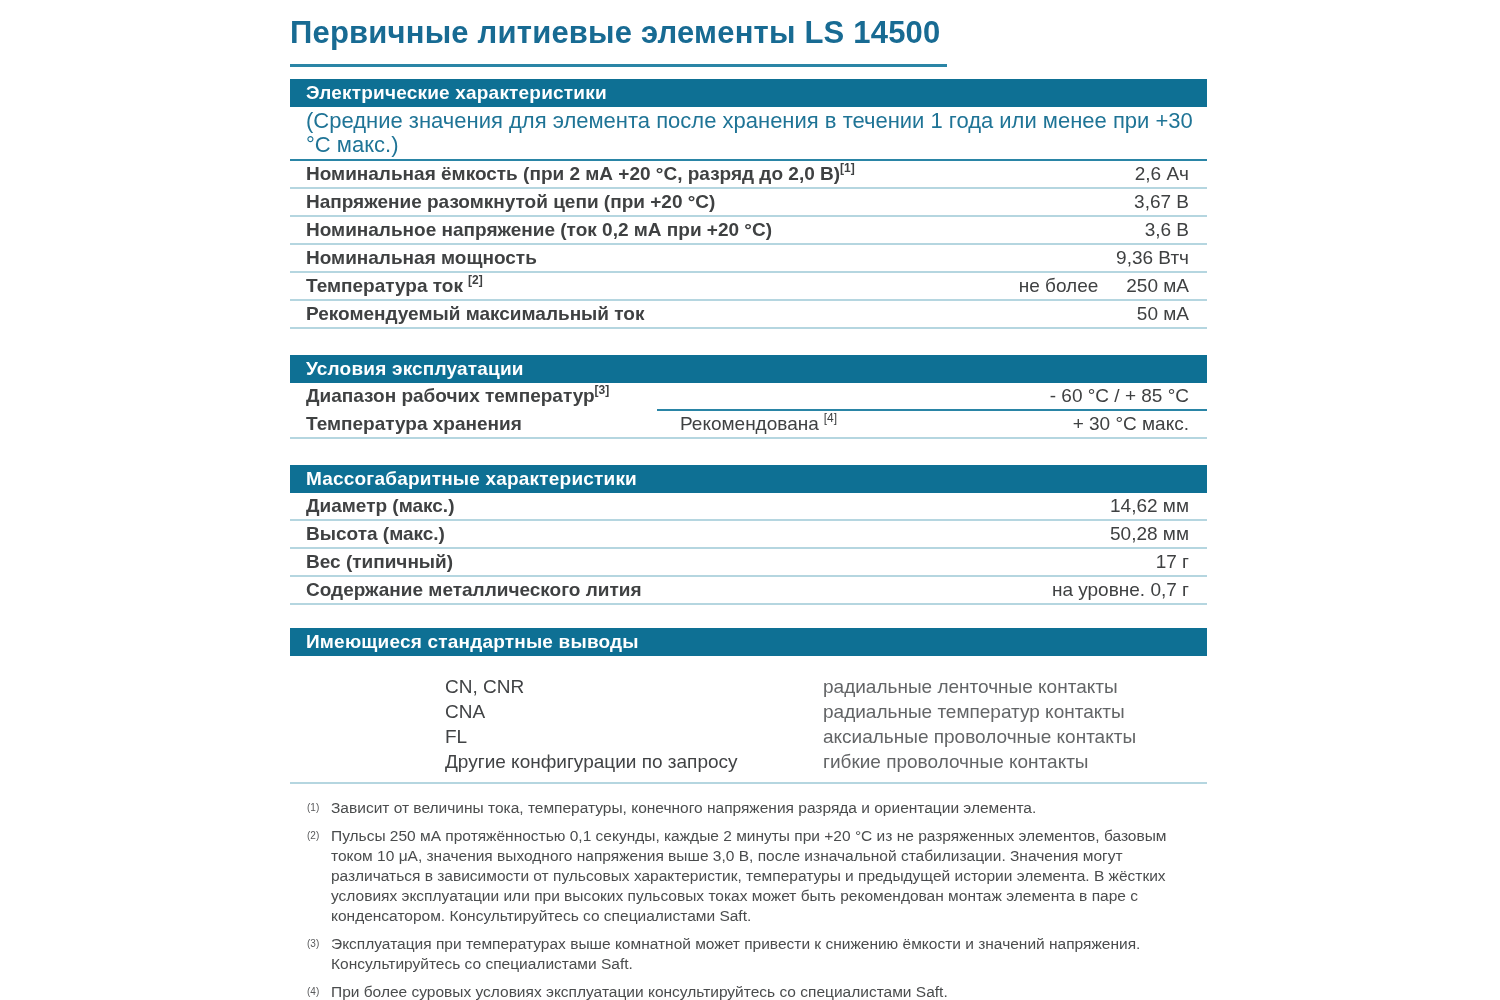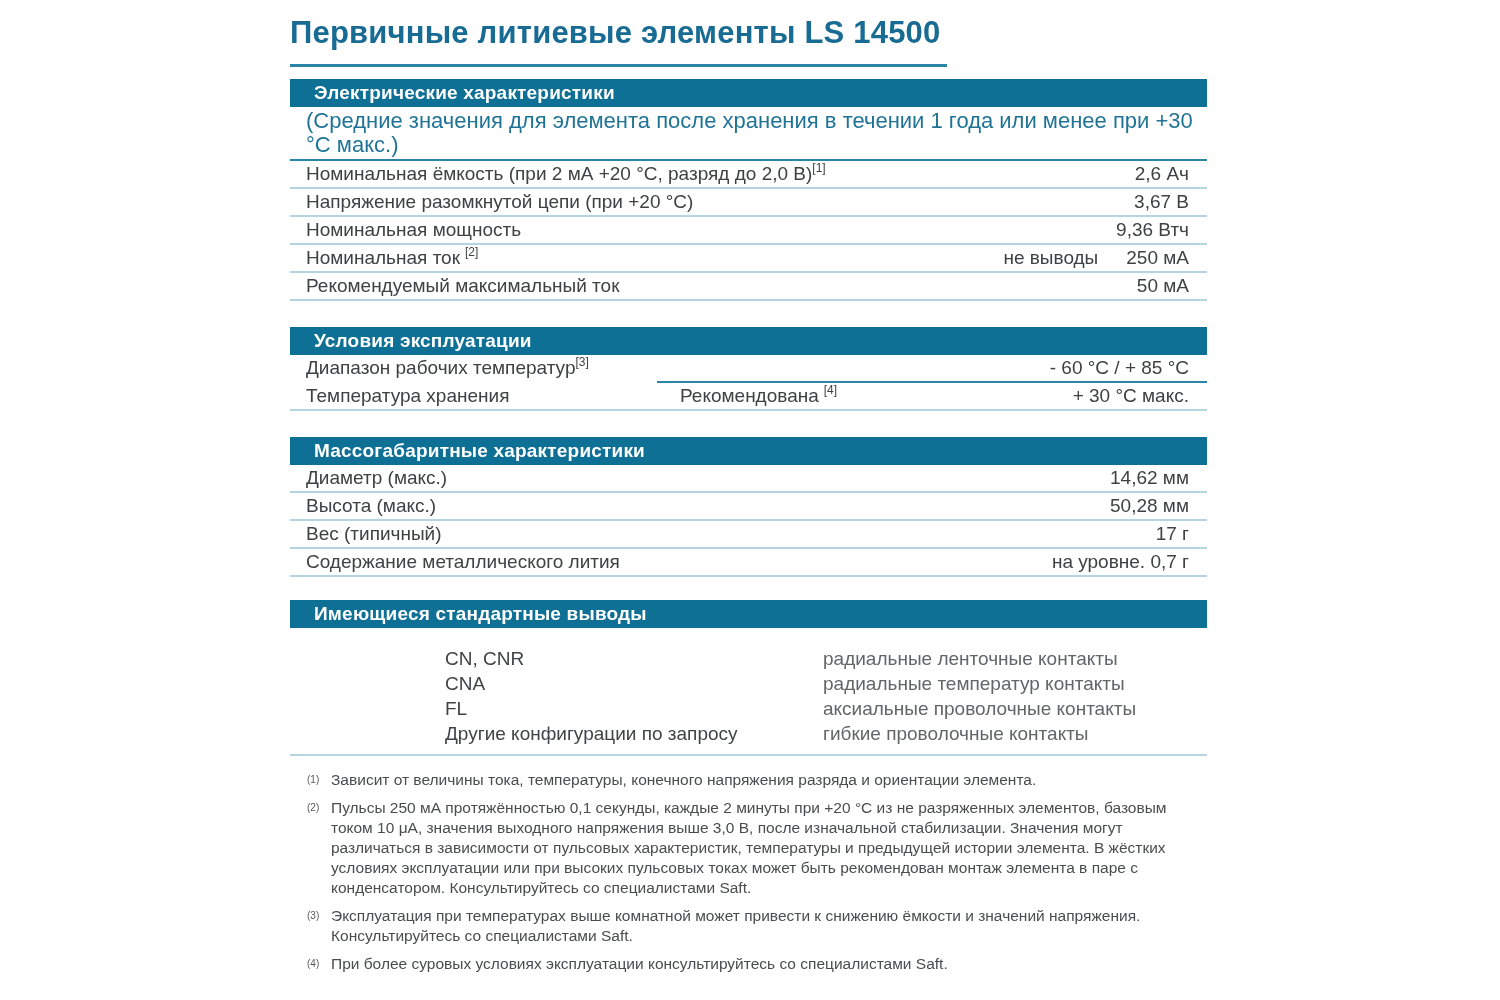--- a/index.html
+++ b/index.html
@@ -11,38 +11,38 @@
   .page { position:absolute; left:290px; top:14px; width:917px; }
 
   .title {
     display:inline-block; margin:0; padding:0 6px 12px 0;
     font-size:31px; font-weight:bold; color:#186b93;
     border-bottom:3px solid #2a85a6; letter-spacing:0.2px; line-height:38px;
   }
 
   .bar {
     height:28px; line-height:28px; background:#0e7094; color:#ffffff;
-    font-weight:bold; font-size:19px; padding-left:24px; letter-spacing:0.2px;
+    font-weight:bold; font-size:19px; padding-left:16px; letter-spacing:0.2px;
   }
   .bar.first { margin-top:12px; }
   .bar.mt26 { margin-top:26px; }
   .bar.mt23 { margin-top:23px; }
 
   .subnote {
     font-size:22px; color:#1f7496; line-height:24px;
     padding:2px 0 2px 16px; border-bottom:2px solid #2a85a6;
   }
 
   .row {
     display:flex; align-items:center; height:26px; font-size:19px;
     padding:0 18px 0 16px; border-bottom:2px solid #b5d6e0; position:relative;
   }
   .row.noborder { border-bottom:none; }
   .partial-sep { height:2px; background:#2a85a6; margin-left:367px; }
-  .lbl { white-space:nowrap; }
+  .lbl { white-space:nowrap;font-weight:bold; }
   .val { margin-left:auto; white-space:nowrap; }
   .note { margin-left:auto; white-space:nowrap; }
   .val.after-note { margin-left:28px; }
   .mid { position:absolute; left:390px; white-space:nowrap; }
 
   sup { font-size:12px; line-height:0; position:relative; top:-1px; }
   sup.sp { margin-left:5px; }
 
   .terminals { display:flex; margin-top:18px; padding-left:155px; font-size:19px; line-height:25px; }
   .terminals .col-left  { width:378px; color:#414345; }
@@ -70,26 +70,30 @@
 
     <div class="row" data-name="table-row">
       <span class="lbl" data-name="row-label"><span>Номинальная ёмкость (при 2 мА +20 °C, разряд до 2,0 В)</span><sup data-name="footnote-ref">[1]</sup></span>
       <span class="val" data-name="row-value">2,6 Ач</span>
     </div>
     <div class="row" data-name="table-row">
       <span class="lbl" data-name="row-label">Напряжение разомкнутой цепи (при +20 °C)</span>
       <span class="val" data-name="row-value">3,67 В</span>
     </div>
     <div class="row" data-name="table-row">
+      <span class="lbl" data-name="row-label">Номинальное напряжение (ток 0,2 мА при +20 °C)</span>
+      <span class="val" data-name="row-value">3,6 В</span>
+    </div>
+    <div class="row" data-name="table-row">
       <span class="lbl" data-name="row-label">Номинальная мощность</span>
       <span class="val" data-name="row-value">9,36 Втч</span>
     </div>
     <div class="row" data-name="table-row">
-      <span class="lbl" data-name="row-label"><span>Номинальная ток</span><sup class="sp" data-name="footnote-ref">[2]</sup></span>
-      <span class="note" data-name="row-qualifier">не выводы</span>
+      <span class="lbl" data-name="row-label"><span>Температура ток</span><sup class="sp" data-name="footnote-ref">[2]</sup></span>
+      <span class="note" data-name="row-qualifier">не более</span>
       <span class="val after-note" data-name="row-value">250 мА</span>
     </div>
     <div class="row" data-name="table-row">
       <span class="lbl" data-name="row-label">Рекомендуемый максимальный ток</span>
       <span class="val" data-name="row-value">50 мА</span>
     </div>
   </section>
 
   
   <section data-name="section-operating-conditions">

